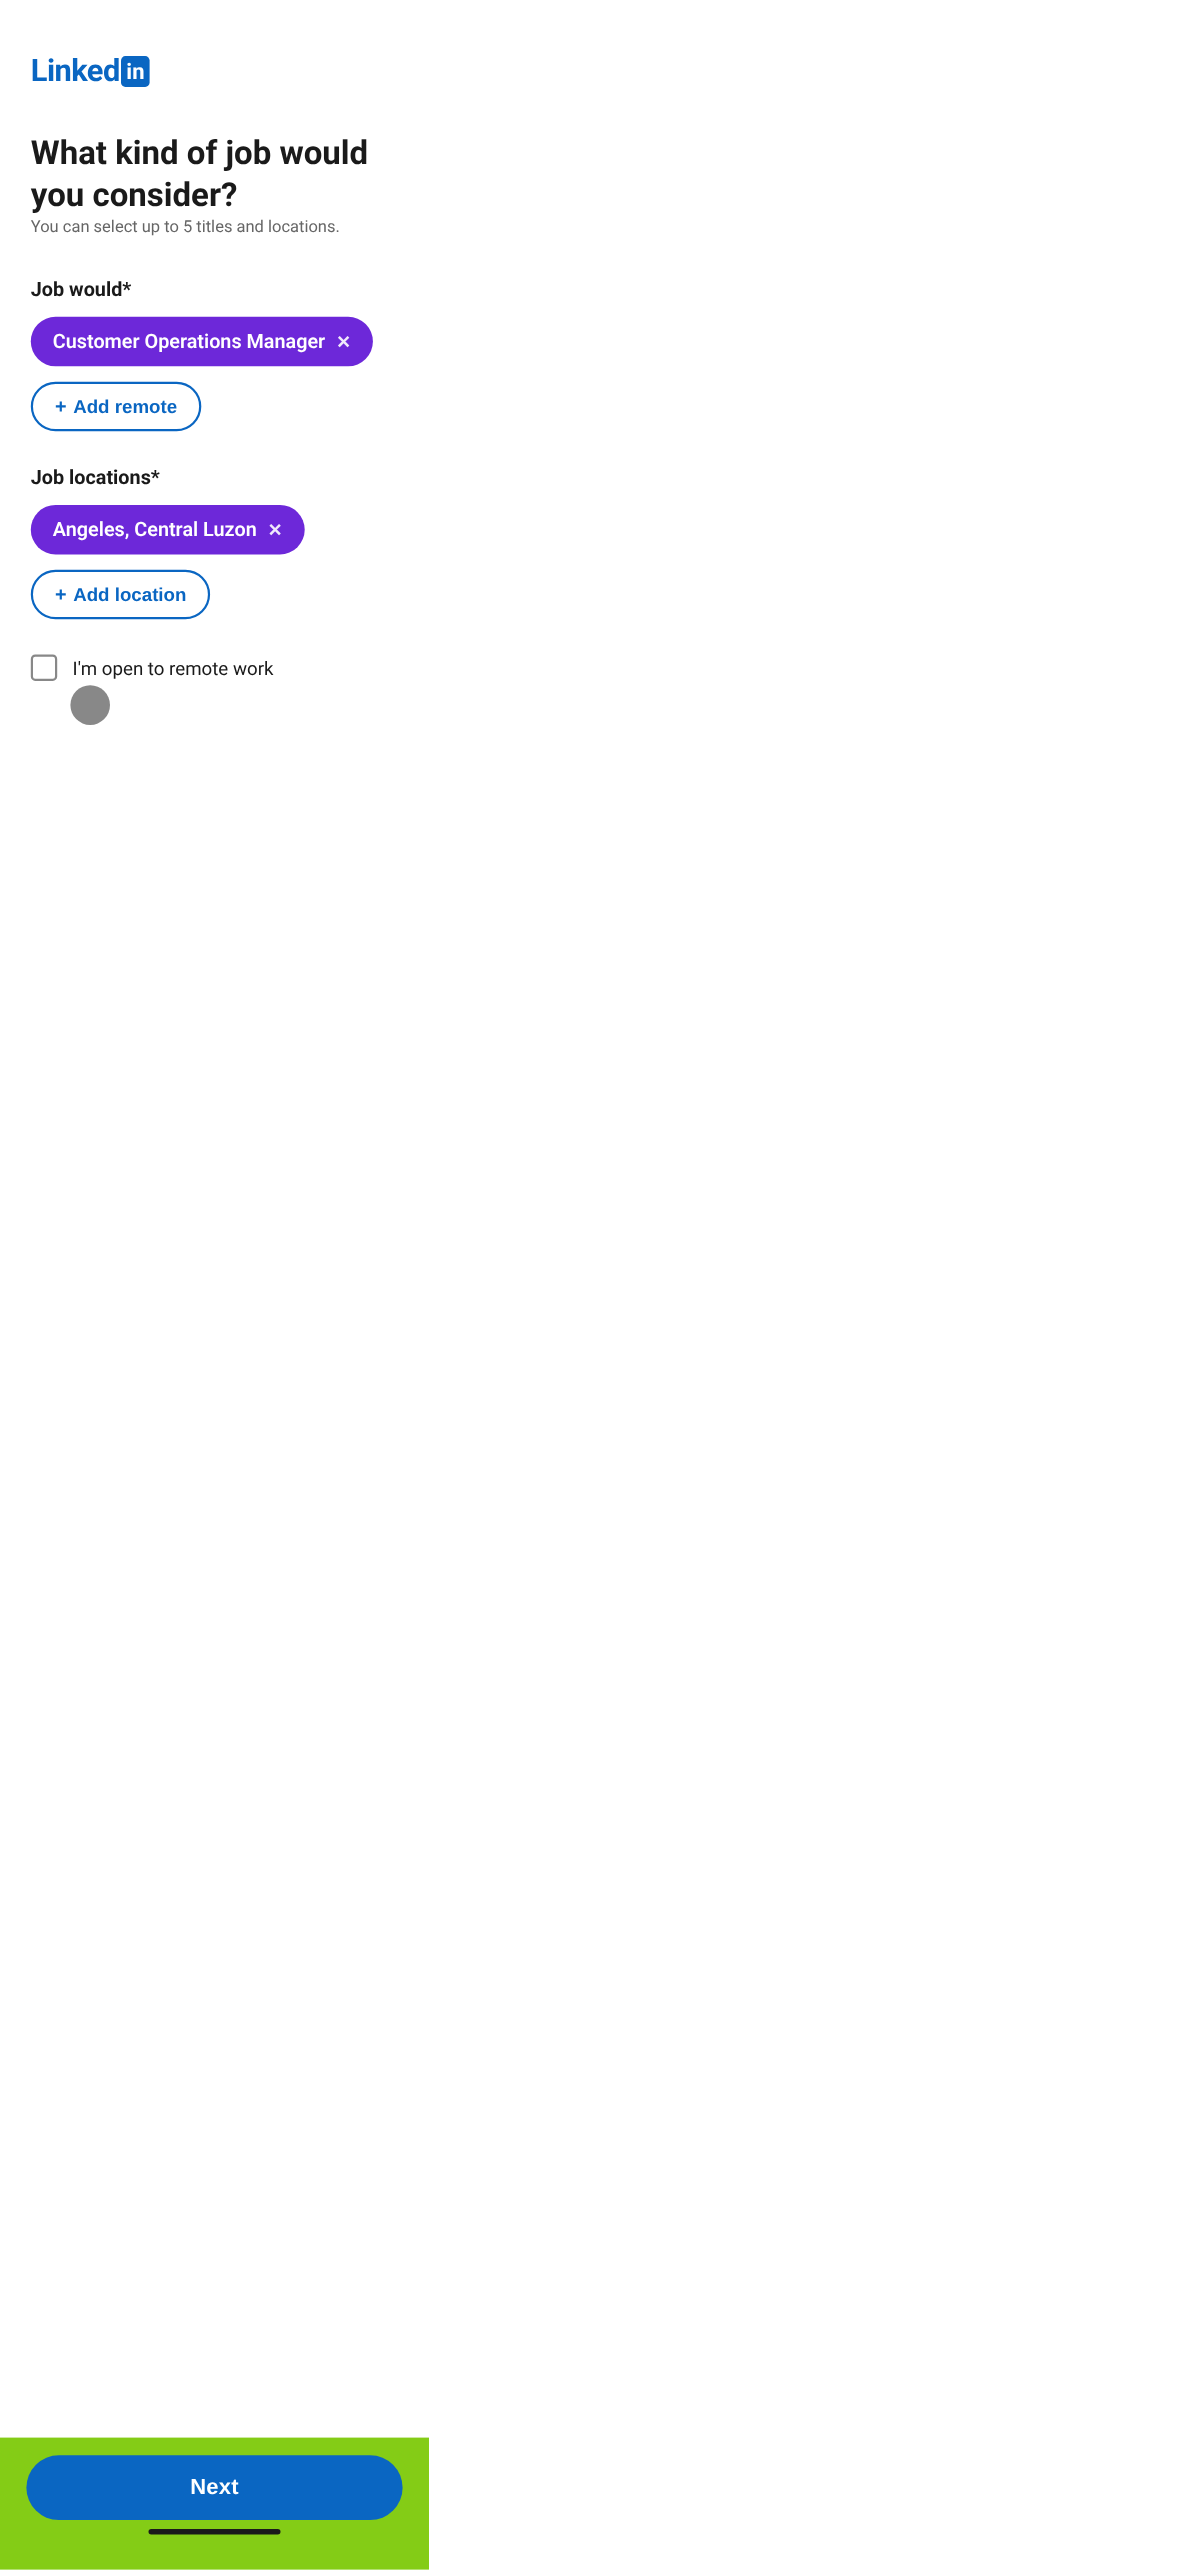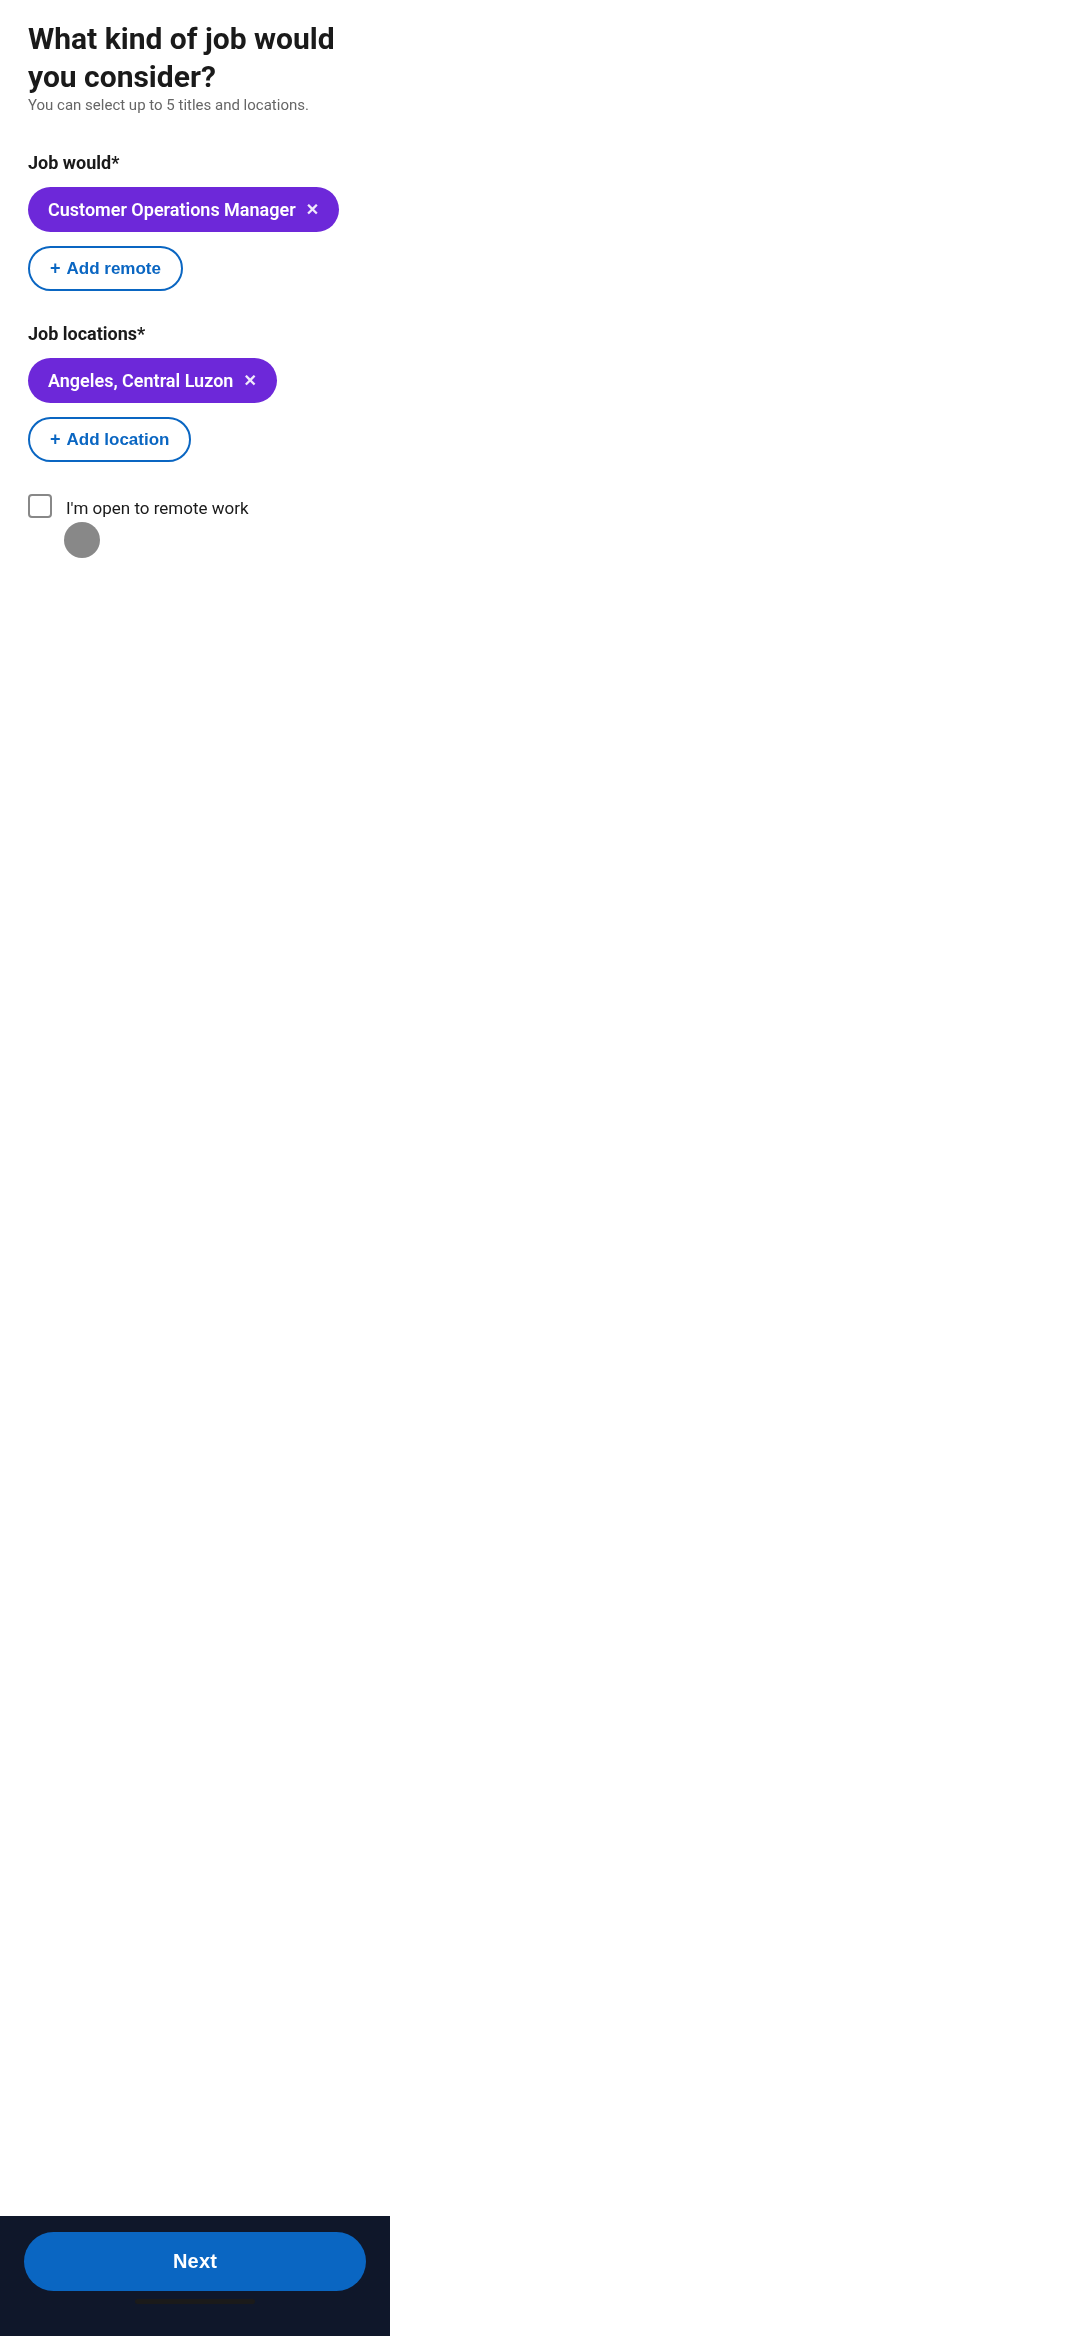--- a/index.html
+++ b/index.html
@@ -154,21 +154,21 @@
       margin-top: 4px;
     }
 
     .bottom-section {
       position: fixed;
       bottom: 0;
       left: 0;
       right: 0;
       width: 390px;
       max-width: 100%;
-      background: #0f172a;
+      background: #84cc16;
       padding: 16px 24px 32px;
     }
 
     .next-button {
       width: 100%;
       background: #0a66c2;
       color: white;
       font-size: 20px;
       font-weight: 700;
       padding: 18px;
@@ -188,20 +188,26 @@
       width: 120px;
       height: 5px;
       background: #1a1a1a;
       border-radius: 3px;
     }
   </style>
 </head>
 <body>
 
 <div class="page-container">
+  <div class="header">
+    <div class="linkedin-logo">
+      <span class="linkedin-text">Linked</span>
+      <span class="linkedin-in-box">in</span>
+    </div>
+  </div>
 
   <div class="content">
     <h1 class="page-heading">What kind of job would you consider?</h1>
     <p class="page-subtitle">You can select up to 5 titles and locations.</p>
 
     <div class="section">
       <div class="section-label">Job would*</div>
       <div class="tag-pill">
         <span>Customer Operations Manager</span>
         <span class="close-icon">✕</span>

